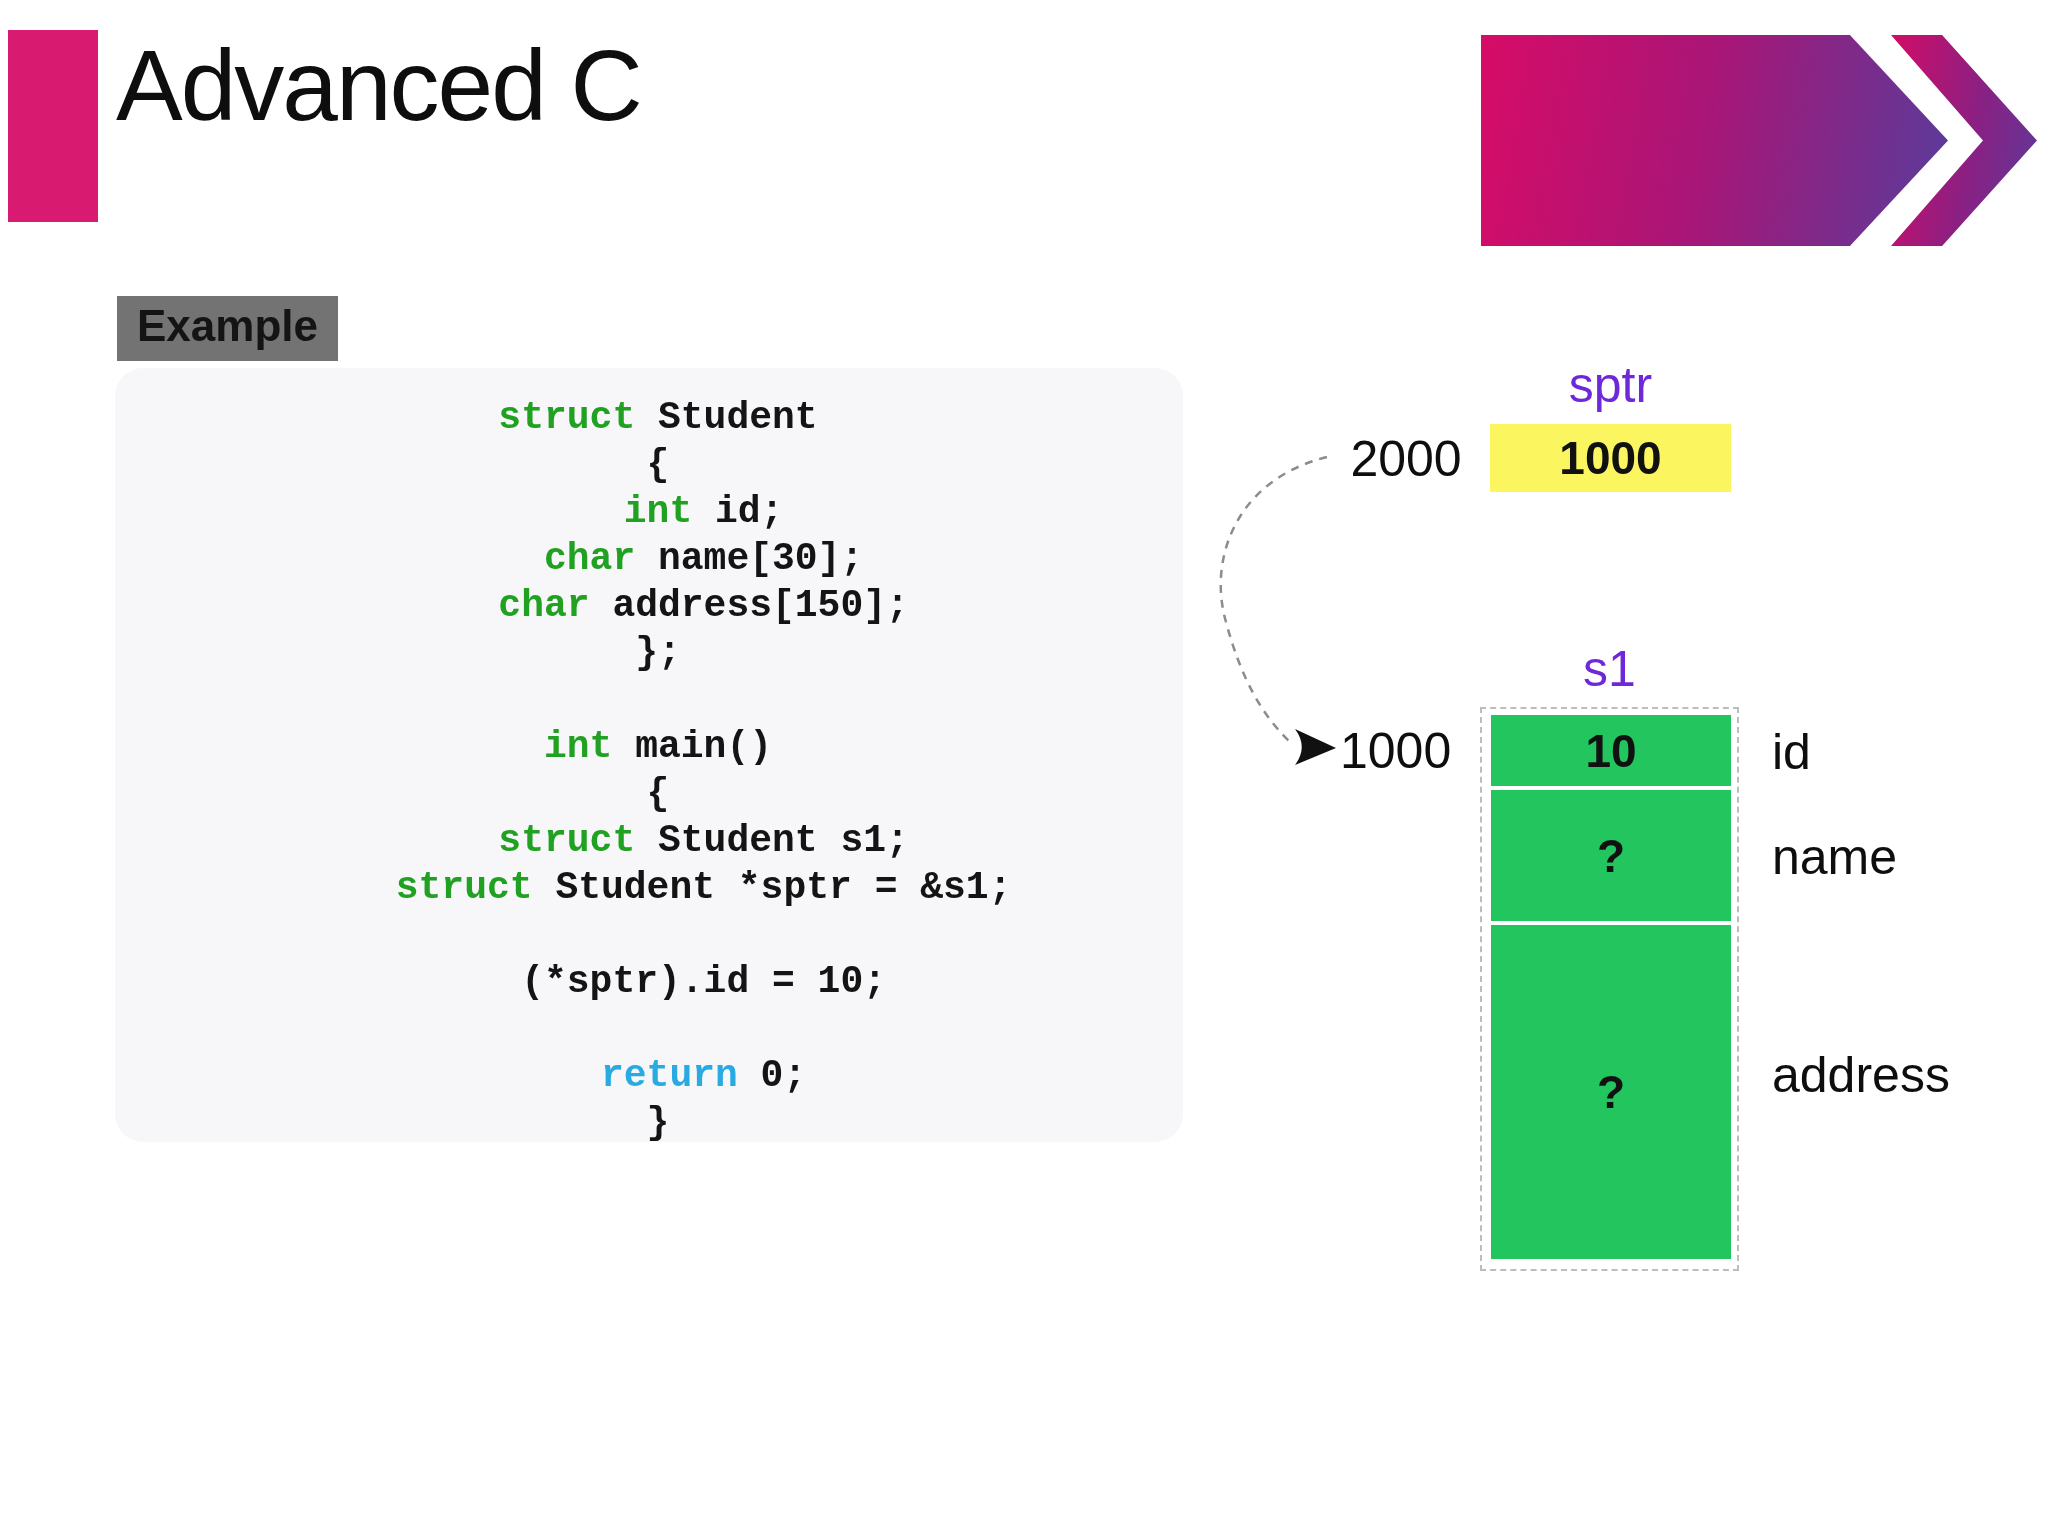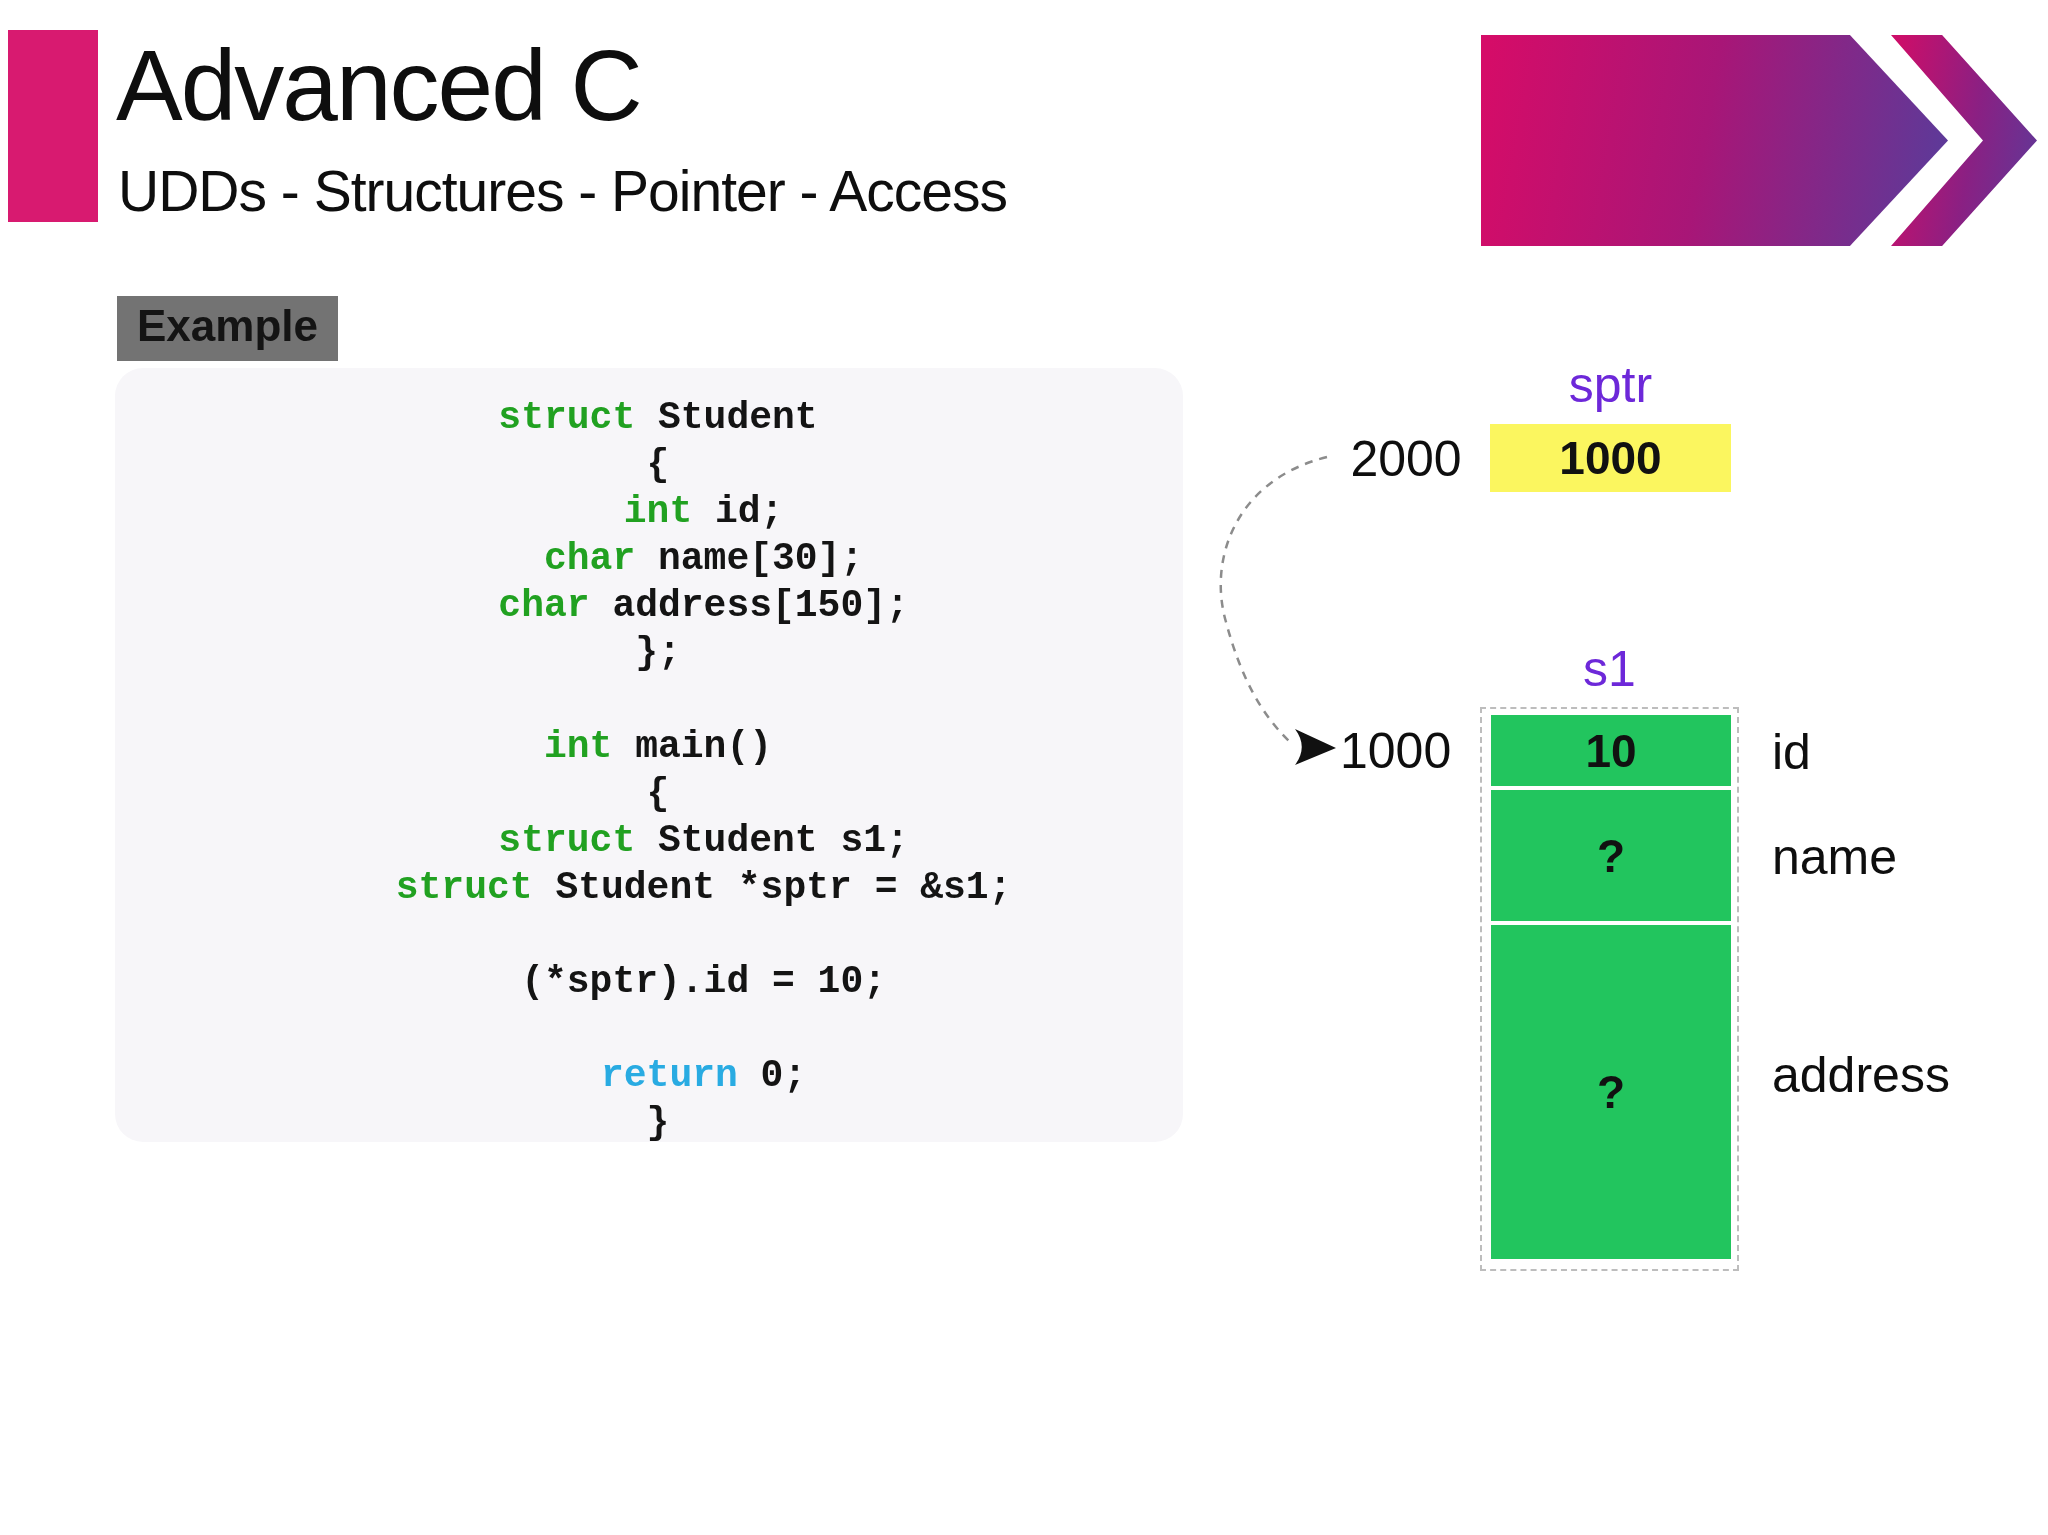--- a/index.html
+++ b/index.html
@@ -78,21 +78,20 @@
             background-image:repeating-linear-gradient(115deg,rgba(255,255,255,0) 0 11px,rgba(255,255,255,.85) 11px 14px),
                              linear-gradient(105deg,#3A2D6E 10%,#241B4E 90%);}
 </style>
 </head>
 <body>
 
 <div class="slide">
 
   <div class="accent-rect"></div>
   <div class="title">Advanced C</div>
-  <div class="subtitle">UDDs - Structures - Pointer - Access</div>
   <div class="arrow-main"></div>
   <div class="arrow-chevron"></div>
 
   <div class="example-chip">Example</div>
   <div class="code-block"><div class="code-line"><span class="kw">struct</span><span class="pl"> Student</span></div><div class="code-line"><span class="pl">{</span></div><div class="code-line"><span class="pl">    </span><span class="kw">int</span><span class="pl"> id;</span></div><div class="code-line"><span class="pl">    </span><span class="kw">char</span><span class="pl"> name[30];</span></div><div class="code-line"><span class="pl">    </span><span class="kw">char</span><span class="pl"> address[150];</span></div><div class="code-line"><span class="pl">};</span></div><div class="code-line"> </div><div class="code-line"><span class="kw">int</span><span class="pl"> main()</span></div><div class="code-line"><span class="pl">{</span></div><div class="code-line"><span class="pl">    </span><span class="kw">struct</span><span class="pl"> Student s1;</span></div><div class="code-line"><span class="pl">    </span><span class="kw">struct</span><span class="pl"> Student *sptr = &amp;s1;</span></div><div class="code-line"> </div><div class="code-line"><span class="pl">    (*sptr).id = 10;</span></div><div class="code-line"> </div><div class="code-line"><span class="pl">    </span><span class="ret">return</span><span class="pl"> 0;</span></div><div class="code-line"><span class="pl">}</span></div></div>
 
   <div class="diagram-label lbl-sptr">sptr</div>
   <div class="sptr-box">1000</div>
   <div class="addr-label addr-2000">2000</div>
 

